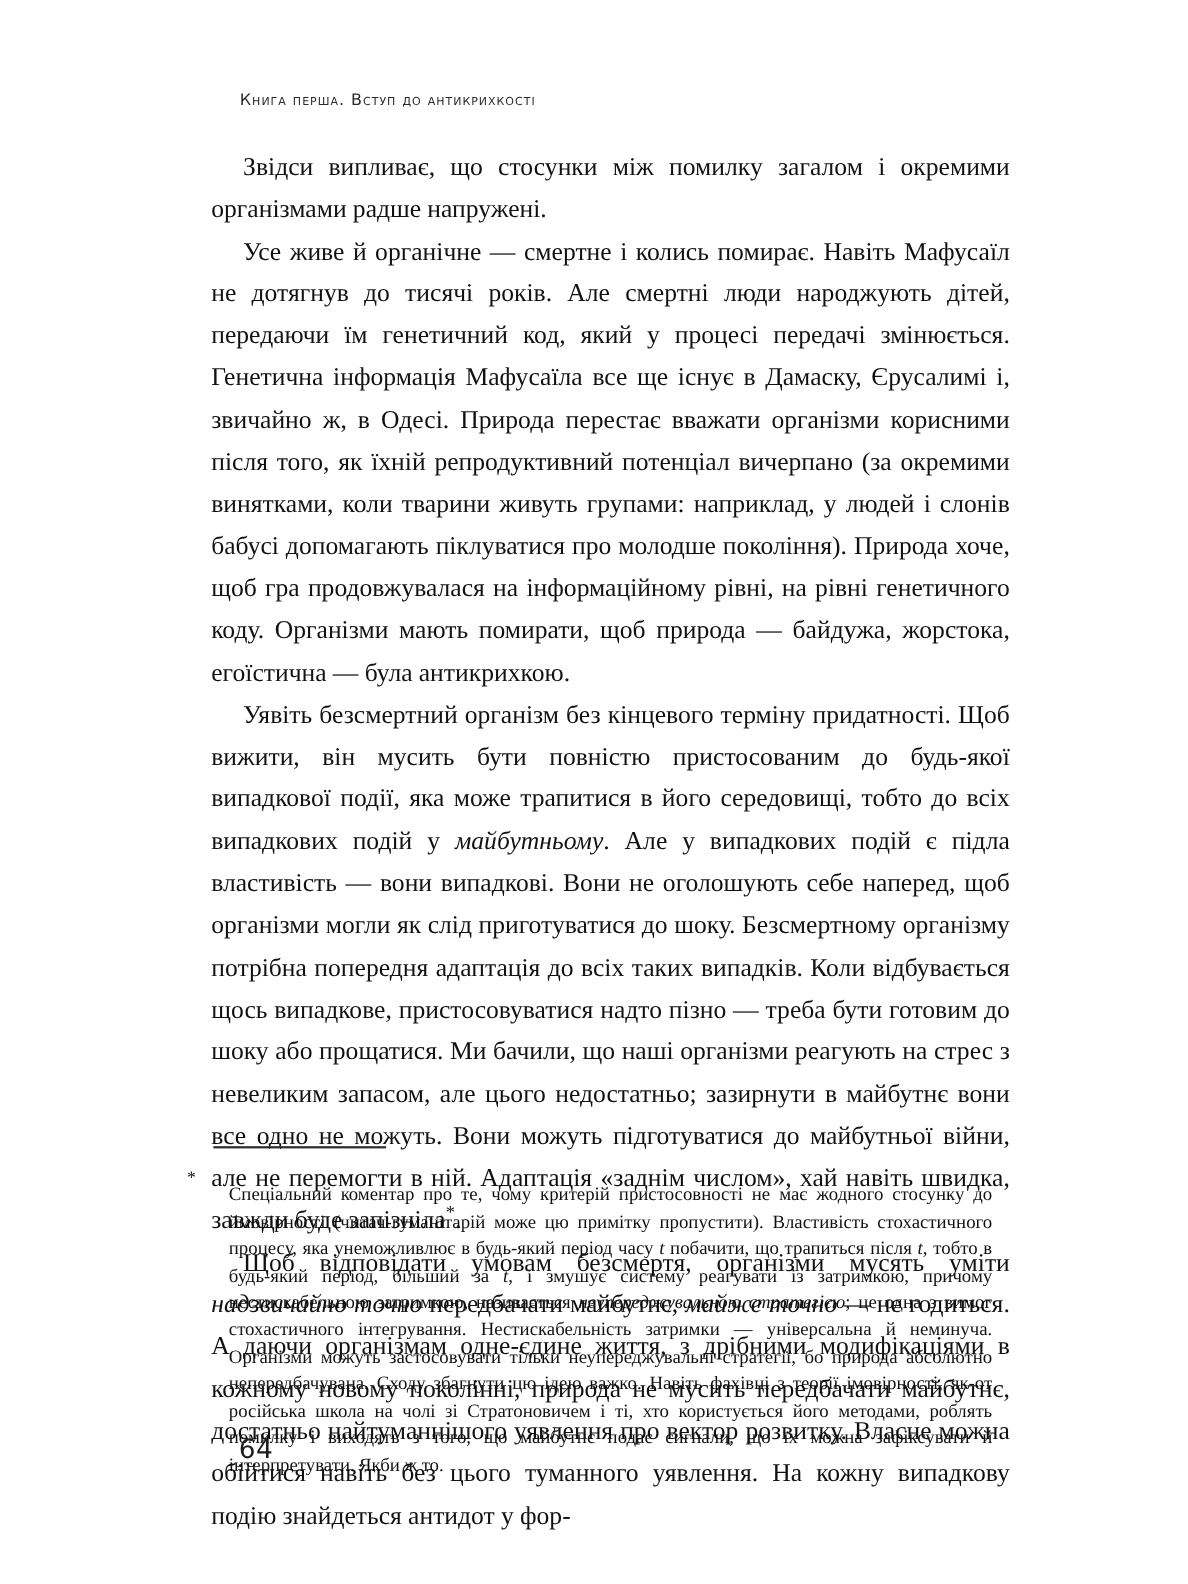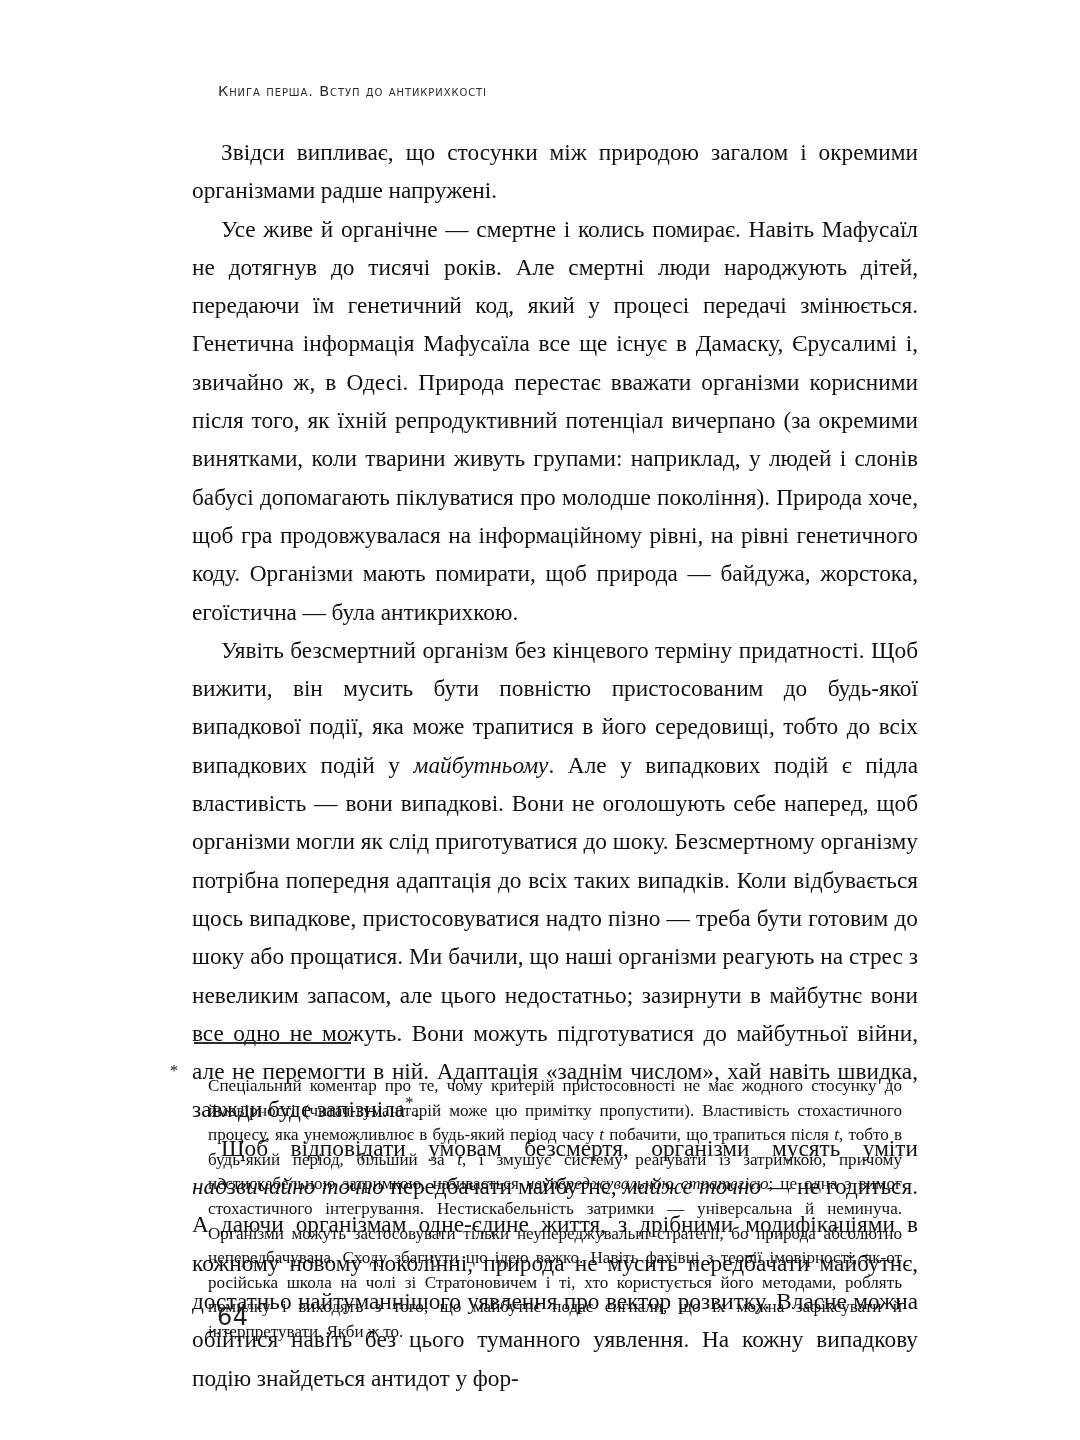--- a/index.html
+++ b/index.html
@@ -101,21 +101,21 @@
   }
 </style>
 </head>
 <body>
 
 <div class="page">
 
   <div class="running-head">Книга перша. Вступ до антикрихкості</div>
 
   <div class="body-block">
-    <p class="para">Звідси випливає, що стосунки між природою загалом і окремими організмами радше напружені.</p>
+    <p class="para">Звідси випливає, що стосунки між помилку загалом і окремими організмами радше напружені.</p>
     <p class="para">Усе живе й органічне — смертне і колись помирає. Навіть Мафусаїл не дотягнув до тисячі років. Але смертні люди народжують дітей, передаючи їм генетичний код, який у процесі передачі змінюється. Генетична інформація Мафусаїла все ще існує в Дамаску, Єрусалимі і, звичайно ж, в Одесі. Природа перестає вважати організми корисними після того, як їхній репродуктивний потенціал вичерпано (за окремими винятками, коли тварини живуть групами: наприклад, у людей і слонів бабусі допомагають піклуватися про молодше покоління). Природа хоче, щоб гра продовжувалася на інформаційному рівні, на рівні генетичного коду. Організми мають помирати, щоб природа — байдужа, жорстока, егоїстична — була антикрихкою.</p>
     <p class="para">Уявіть безсмертний організм без кінцевого терміну придатності. Щоб вижити, він мусить бути повністю пристосованим до будь-якої випадкової події, яка може трапитися в його середовищі, тобто до всіх випадкових подій у <i>майбутньому</i>. Але у випадкових подій є підла властивість — вони випадкові. Вони не оголошують себе наперед, щоб організми могли як слід приготуватися до шоку. Безсмертному організму потрібна попередня адаптація до всіх таких випадків. Коли відбувається щось випадкове, пристосовуватися надто пізно — треба бути готовим до шоку або прощатися. Ми бачили, що наші організми реагують на стрес з невеликим запасом, але цього недостатньо; зазирнути в майбутнє вони все одно не можуть. Вони можуть підготуватися до майбутньої війни, але не перемогти в ній. Адаптація «заднім числом», хай навіть швидка, завжди буде запізніла<span class="fnref">*</span>.</p>
     <p class="para">Щоб відповідати умовам безсмертя, організми мусять уміти <i>надзвичайно точно</i> передбачати майбутнє, <i>майже точно</i> — не годиться. А даючи організмам одне-єдине життя, з дрібними модифікаціями в кожному новому поколінні, природа не мусить передбачати майбутнє, достатньо найтуманнішого уявлення про вектор розвитку. Власне можна обійтися навіть без цього туманного уявлення. На кожну випадкову подію знайдеться антидот у фор-</p>
   </div>
 
   <div class="fn-rule"></div>
 
   <div class="footnote">
     <span class="fn-marker">*</span>
     <p class="fn">Спеціальний коментар про те, чому критерій пристосовності не має жодного стосунку до ймовірності (читач-гуманітарій може цю примітку пропустити). Властивість стохастичного процесу, яка унеможливлює в будь-який період часу <i>t</i> побачити, що трапиться після <i>t</i>, тобто в будь-який період, більший за <i>t</i>, і змушує систему реагувати із затримкою, причому нестискабельною затримкою, називається <i>неупереджувальною стратегією</i>; це одна з вимог стохастичного інтегрування. Нестискабельність затримки — універсальна й неминуча. Організми можуть застосовувати тільки неупереджувальні стратегії, бо природа абсолютно непередбачувана. Сходу збагнути цю ідею важко. Навіть фахівці з теорії імовірності, як-от російська школа на чолі зі Стратоновичем і ті, хто користується його методами, роблять помилку і виходять з того, що майбутнє подає сигнали, що їх можна зафіксувати й інтерпретувати. Якби ж то.</p>

